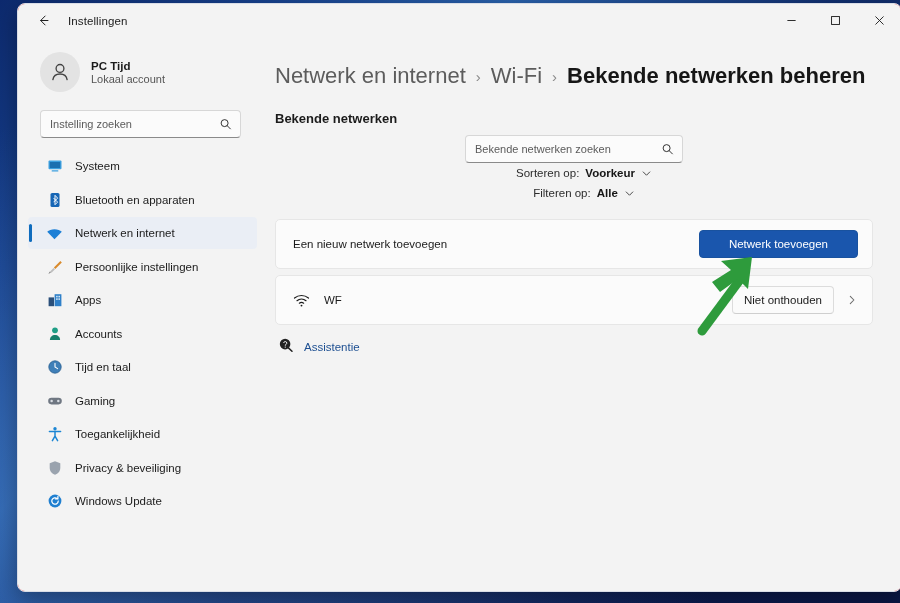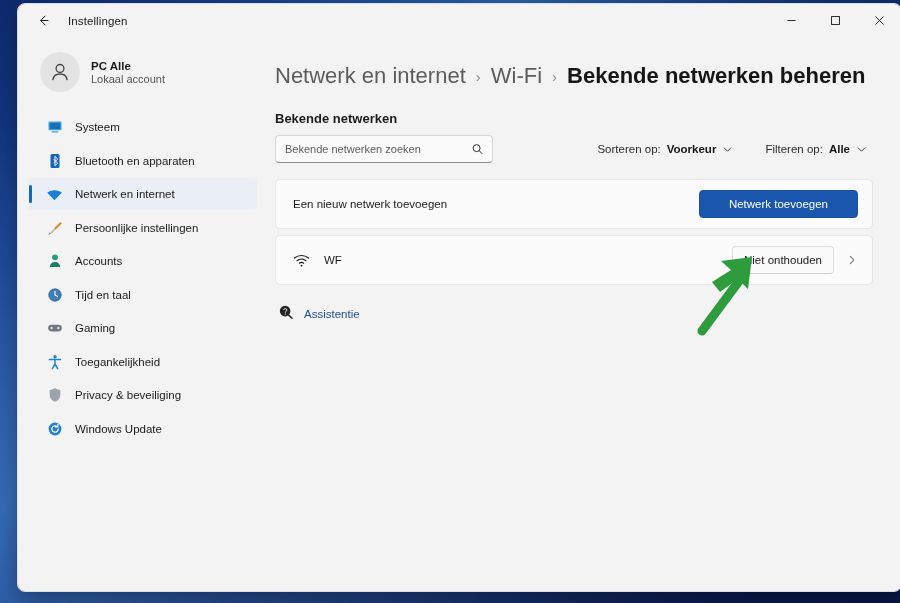--- a/index.html
+++ b/index.html
@@ -185,20 +185,21 @@
     font-size: 13px;
     font-weight: bold;
     color: #1b1b1b;
     margin-bottom: 9px;
   }
 
   .toolbar {
     display: flex;
     align-items: center;
     margin-bottom: 16px;
+    flex-direction: column;
   }
   .net-search {
     position: relative;
     width: 218px;
     height: 28px;
     background: #fbfbfb;
     border: 1px solid #d7d7d7;
     border-bottom: 1px solid #8a8a8a;
     border-radius: 4px;
     display: flex;
@@ -272,21 +273,21 @@
     color: #6b6b6b;
     display: flex;
     align-items: center;
   }
 
   
   .help-link {
     display: flex;
     align-items: center;
     gap: 10px;
-    margin-top: 19px;
+    margin-top: 12px;
     padding-left: 3px;
   }
   .help-label {
     font-size: 11.5px;
     color: #1d4f91;
   }
 
   
   #annotation-arrow {
     position: absolute;
@@ -338,25 +339,36 @@
     <div class="sidebar">
 
       <div class="profile">
         <div class="avatar">
           <svg width="24" height="24" viewBox="0 0 24 24" fill="none" aria-hidden="true">
             <circle cx="12" cy="8.4" r="3.9" stroke="currentColor" stroke-width="1.35"></circle>
             <path d="M4.9 19.6c.6-3.7 3.6-5.6 7.1-5.6s6.5 1.9 7.1 5.6" stroke="currentColor" stroke-width="1.35" stroke-linecap="round"></path>
           </svg>
         </div>
         <div class="profile-text">
-          <span class="profile-name">PC Alle</span>
+          <span class="profile-name">PC Tijd</span>
           <span class="profile-sub">Lokaal account</span>
         </div>
       </div>
 
+      <div class="search-wrap">
+        <div class="search-box">
+          <input type="text" placeholder="Instelling zoeken" style="">
+          <span class="search-ico">
+            <svg width="13" height="13" viewBox="0 0 16 16" fill="none" aria-hidden="true">
+              <circle cx="6.9" cy="6.9" r="4.3" stroke="currentColor" stroke-width="1.1"></circle>
+              <path d="M10.1 10.1 14 14" stroke="currentColor" stroke-width="1.1" stroke-linecap="round"></path>
+            </svg>
+          </span>
+        </div>
+      </div>
 
       <div class="nav">
 
         <div class="nav-item">
           <span class="nav-ico">
             <svg width="16" height="16" viewBox="0 0 16 16" aria-hidden="true">
               <rect x="1.5" y="2.6" width="13" height="8.6" rx="1" fill="#3ca0e0"></rect>
               <rect x="2.8" y="3.9" width="10.4" height="6" rx="0.4" fill="#1b6fb0"></rect>
               <rect x="4.6" y="12.2" width="6.8" height="1.3" rx="0.5" fill="#3ca0e0"></rect>
             </svg>
@@ -387,20 +399,33 @@
           <span class="nav-ico">
             <svg width="16" height="16" viewBox="0 0 16 16" aria-hidden="true">
               <path d="M13.4 2.1 6.9 8.6l1.4 1.4 6.5-6.5z" fill="#d98a2b"></path>
               <path d="M6.6 8.9 3.1 12.4l1.4 1.4 3.5-3.5z" fill="#bdbdbd"></path>
               <path d="M2.9 12.6 1.4 14.9l2.4-1.4z" fill="#707070"></path>
             </svg>
           </span>
           <span class="nav-label">Persoonlijke instellingen</span>
         </div>
 
+        <div class="nav-item">
+          <span class="nav-ico">
+            <svg width="16" height="16" viewBox="0 0 16 16" aria-hidden="true">
+              <rect x="1.6" y="5.4" width="5.4" height="8.8" fill="#2a4f7a"></rect>
+              <rect x="7.6" y="2.2" width="6.8" height="12" fill="#2f80c9"></rect>
+              <rect x="9.1" y="3.8" width="1.6" height="1.6" fill="#cfe4f5"></rect>
+              <rect x="11.4" y="3.8" width="1.6" height="1.6" fill="#cfe4f5"></rect>
+              <rect x="9.1" y="6.3" width="1.6" height="1.6" fill="#cfe4f5"></rect>
+              <rect x="11.4" y="6.3" width="1.6" height="1.6" fill="#cfe4f5"></rect>
+            </svg>
+          </span>
+          <span class="nav-label">Apps</span>
+        </div>
 
         <div class="nav-item">
           <span class="nav-ico">
             <svg width="16" height="16" viewBox="0 0 16 16" aria-hidden="true">
               <circle cx="8" cy="4.3" r="2.9" fill="#1f9e86"></circle>
               <path d="M2.9 14c0-3 2.3-5 5.1-5s5.1 2 5.1 5z" fill="#17806c"></path>
             </svg>
           </span>
           <span class="nav-label">Accounts</span>
         </div>

